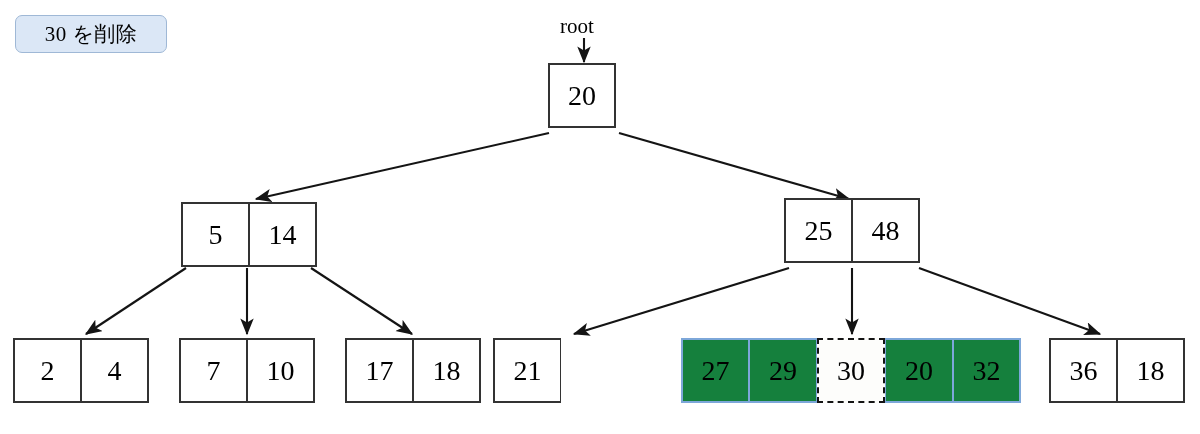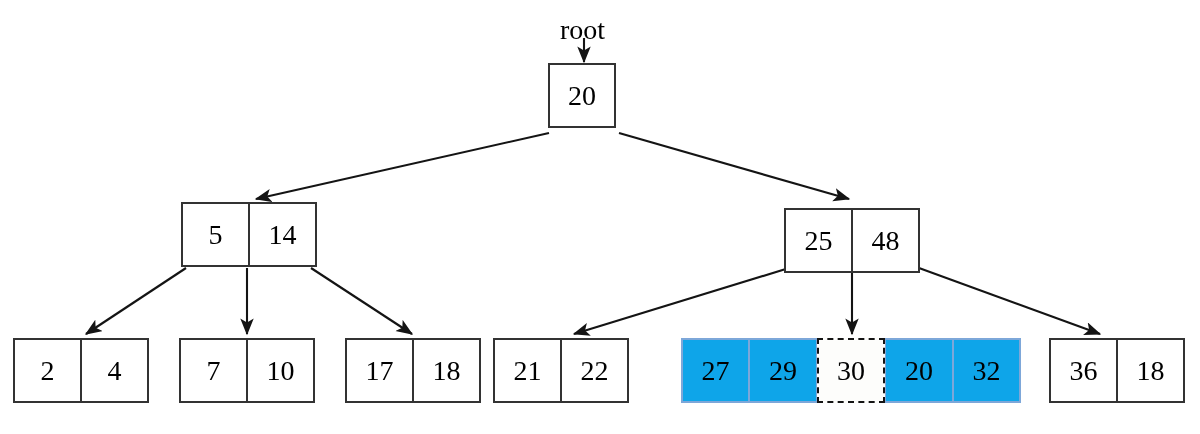--- a/index.html
+++ b/index.html
@@ -62,42 +62,45 @@
     background: #ffffff;
     border: 2px solid #333333;
     border-right-width: 1px;
     border-left-width: 1px;
   }
   .cell.first { border-left-width: 2px; }
   .cell.last  { border-right-width: 2px; }
 
   
   .cell.hl {
-    background: #0ea5e9;
+    background: #15803d;
     border-color: #7da7d9;
   }
   
   .cell.removing {
     background: #fdfdfb;
     border: 2px dashed #141414;
   }
 
   
   .root-label {
     position: absolute;
-    font-size: 28px;
+    font-size: 21px;
     color: #000000;
     white-space: nowrap;
   }
 </style>
 </head>
 <body>
 
 <div id="stage">
 
+  <div class="badge">
+    <span>30 を削除</span>
+  </div>
 
   <div class="root-label" style="left:560px; top:14px;">root</div>
 
   <svg class="edges" viewBox="0 0 1200 434">
     <defs>
       <marker id="ah" markerWidth="9" markerHeight="9" refX="7.4" refY="3.2" orient="auto" markerUnits="strokeWidth">
         <path d="M0,0 L8,3.2 L0,6.4 L1.9,3.2 z" fill="#141414"></path>
       </marker>
       <marker id="ahd" markerWidth="9" markerHeight="9" refX="7.4" refY="3.2" orient="auto" markerUnits="strokeWidth">
         <path d="M0,0 L8,3.2 L0,6.4 L1.9,3.2 z" fill="#141414"></path>
@@ -126,21 +129,21 @@
 
   <div class="node" style="left:548px; top:63px;text-align:right;">
     <div class="cell first last">20</div>
   </div>
 
   <div class="node" style="left:181px; top:202px;">
     <div class="cell first">5</div>
     <div class="cell last">14</div>
   </div>
 
-  <div class="node" style="left:784px; top:208px;">
+  <div class="node" style="left:784px; top:198px;">
     <div class="cell first">25</div>
     <div class="cell last">48</div>
   </div>
 
   <div class="node" style="left:13px; top:338px;">
     <div class="cell first">2</div>
     <div class="cell last">4</div>
   </div>
 
   <div class="node" style="left:179px; top:338px;">
@@ -148,21 +151,20 @@
     <div class="cell last">10</div>
   </div>
 
   <div class="node" style="left:345px; top:338px;">
     <div class="cell first">17</div>
     <div class="cell last">18</div>
   </div>
 
   <div class="node" style="left:493px; top:338px;">
     <div class="cell first">21</div>
-    <div class="cell last">22</div>
   </div>
 
   <div class="node" style="left:681px; top:338px;">
     <div class="cell hl first">27</div>
     <div class="cell hl">29</div>
     <div class="cell removing">30</div>
     <div class="cell hl">20</div>
     <div class="cell hl last">32</div>
   </div>
 

